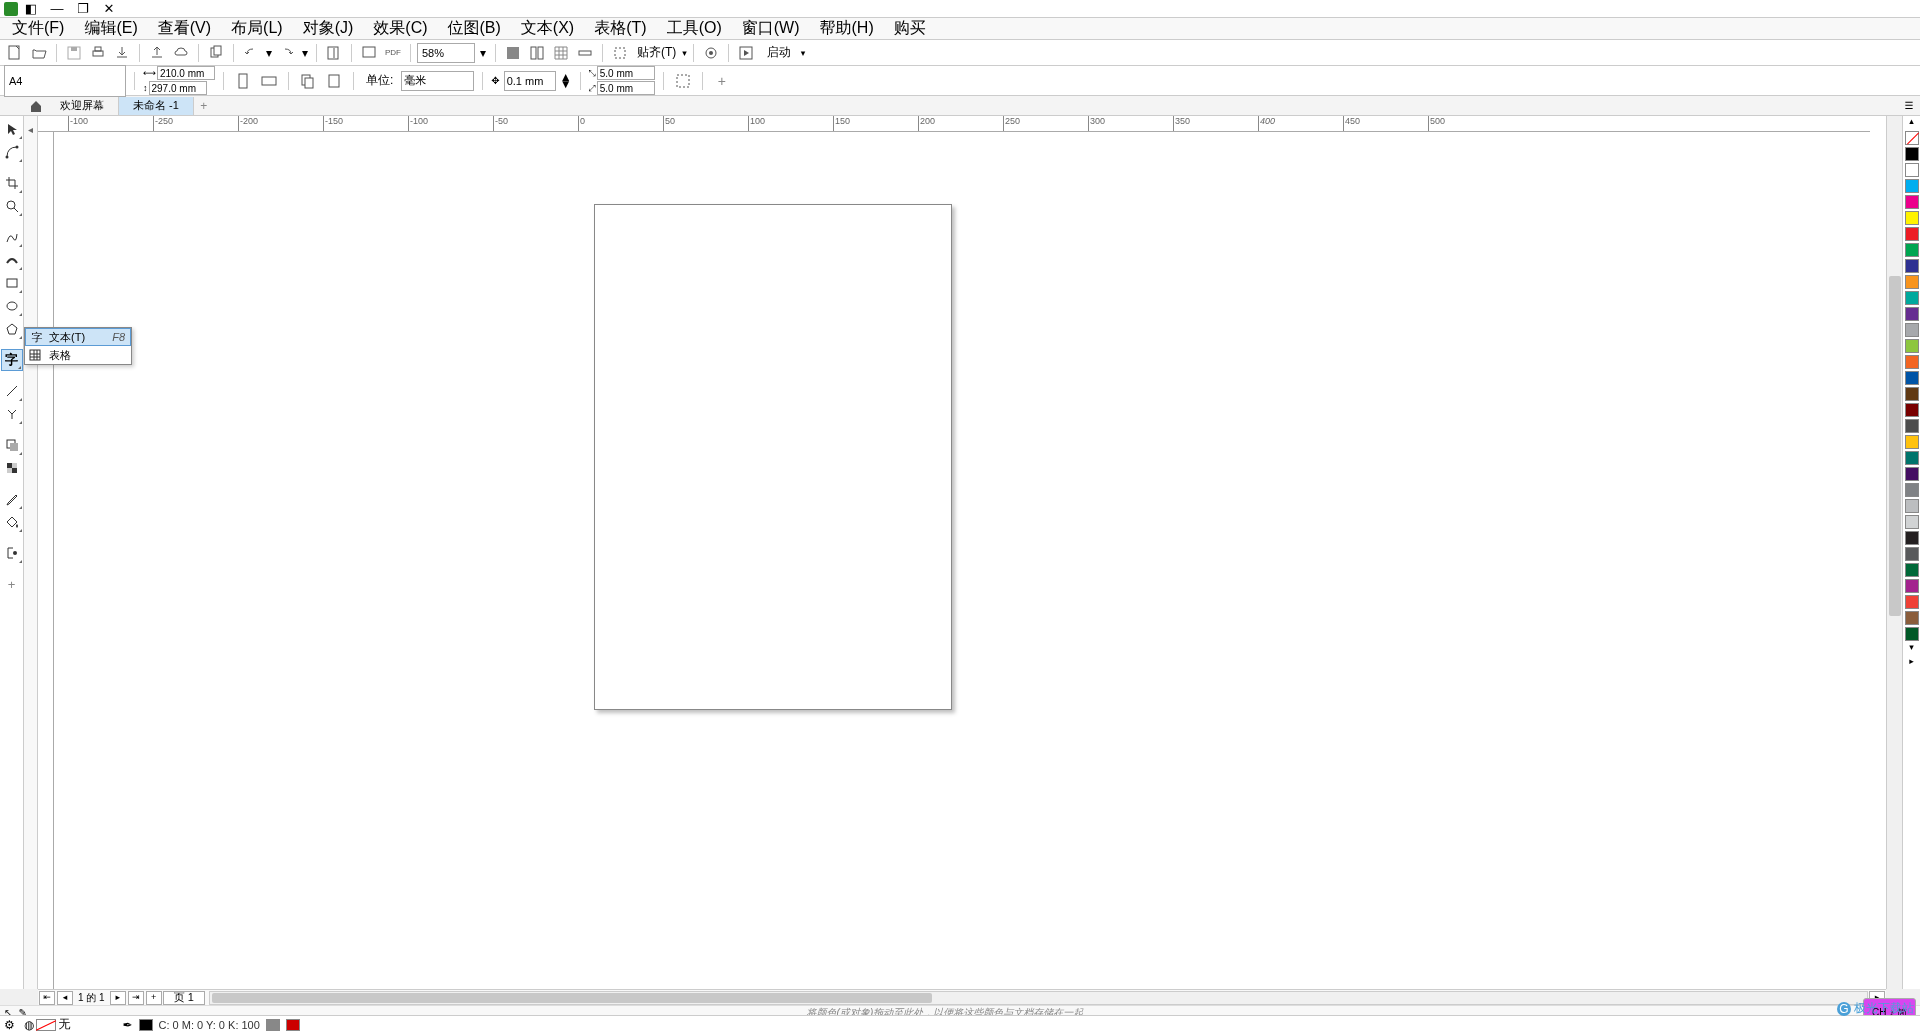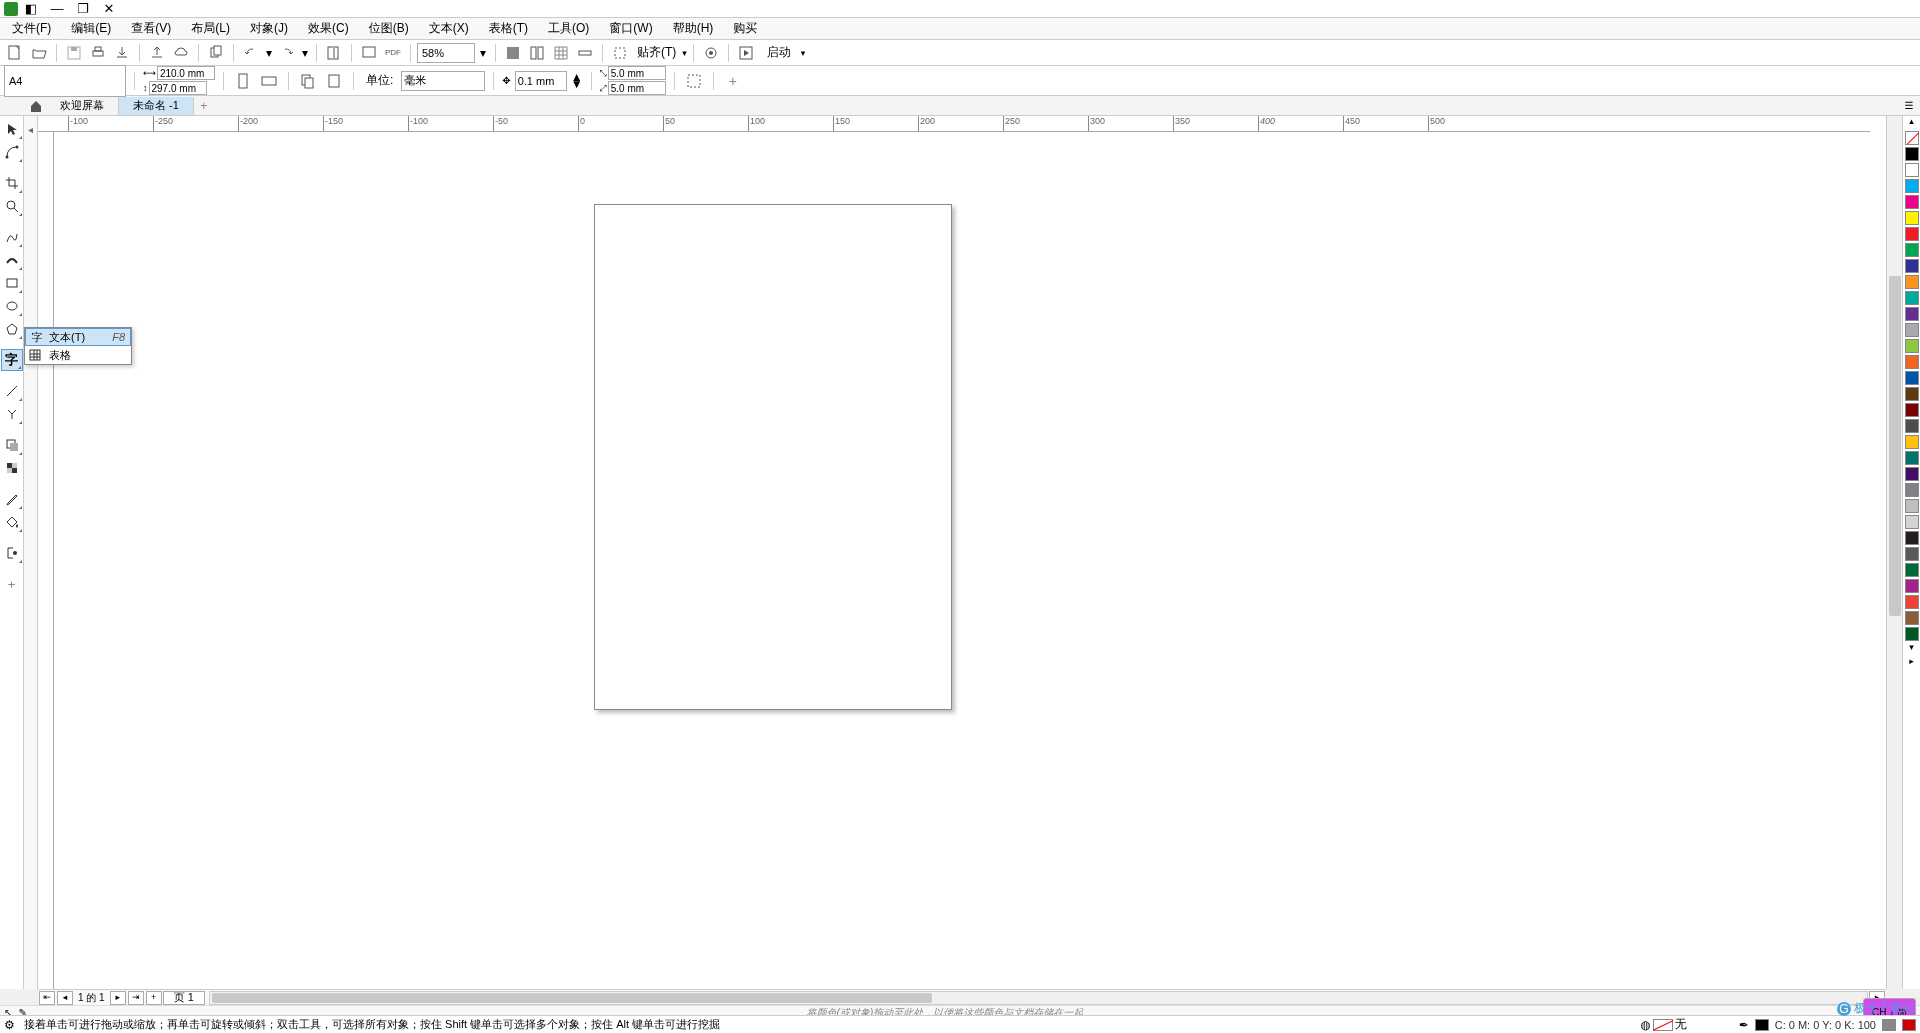--- a/index.html
+++ b/index.html
@@ -7,36 +7,36 @@
 
 
 .titlebar { height: 18px; background: #fff; display: flex; align-items: center; padding: 0 4px; border-bottom: 1px solid #ccc; }
 .titlebar .logo { width: 14px; height: 14px; background: #2a8c2a; border-radius: 2px; margin-right: 4px; }
 .titlebar .title { flex: 1; font-size: 11px; color: #333; }
 .titlebar .winbtns { display: flex; gap: 8px; }
 .titlebar .winbtns span { width: 18px; text-align: center; cursor: pointer; font-size: 13px; }
 
 
 .menubar { height: 22px; background: #f8f8f8; display: flex; align-items: center; padding: 0 2px; border-bottom: 1px solid #ccc; }
-.menubar .menuitem { padding: 2px 10px; font-size: 12px; cursor: pointer; }
+.menubar .menuitem { padding: 2px 10px; font-size: 16px; cursor: pointer; }
 
 
 .toolbar1 { height: 26px; background: #fff; display: flex; align-items: center; padding: 0 4px; border-bottom: 1px solid #ccc; gap: 2px; }
 .tbtn { width: 22px; height: 22px; display: flex; align-items: center; justify-content: center; cursor: pointer; border-radius: 2px; }
 .tsep { width: 1px; height: 18px; background: #ccc; margin: 0 4px; }
 .zoom-combo { width: 58px; height: 20px; border: 1px solid #aaa; padding: 0 4px; font-size: 11px; }
 .snap-label { font-size: 12px; padding: 0 4px; }
 .launch-btn { padding: 2px 8px; font-size: 12px; }
 
 
 .toolbar2 { height: 30px; background: #fff; display: flex; align-items: center; padding: 0 4px; border-bottom: 1px solid #ccc; gap: 4px; }
 .papersize { width: 122px; height: 32px; border: 1px solid #aaa; padding: 0 4px; font-size: 11px; background: #fff; }
 .dim-input { width: 58px; height: 14px; border: 1px solid #aaa; font-size: 10px; padding: 0 2px; }
 .unit-label { font-size: 12px; padding: 0 4px; }
-.unit-combo { width: 84px; height: 20px; border: 1px solid #aaa; font-size: 11px; padding: 0 2px; }
+.unit-combo { width: 73px; height: 20px; border: 1px solid #aaa; font-size: 11px; padding: 0 2px; }
 .nudge-input { width: 52px; height: 20px; border: 1px solid #aaa; font-size: 11px; padding: 0 2px; }
 
 
 .tabs-row { height: 20px; background: #f4f4f4; display: flex; align-items: center; border-bottom: 1px solid #ccc; padding-left: 2px; }
 .home-icon { width: 20px; height: 18px; display: flex; align-items: center; justify-content: center; }
 .doc-tab { padding: 2px 14px; font-size: 11px; border-right: 1px solid #ccc; height: 18px; display: flex; align-items: center; cursor: pointer; }
 .doc-tab.active { background: #cde4f7; }
 .tab-add { width: 20px; text-align: center; cursor: pointer; color: #888; }
 
 
@@ -577,21 +577,20 @@
 <div class="watermark">
   <svg width="16" height="16">
       <circle cx="8" cy="8" r="7" fill="#4aa0d8"></circle>
       <text x="8" y="12" text-anchor="middle" fill="#fff" font-size="10">G</text>
     </svg>
   <span>极光下载站</span>
 </div>
 
 <div class="statusbar">
   <span class="gear">⚙</span>
-  <span class="status-text">接着单击可进行拖动或缩放；再单击可旋转或倾斜；双击工具，可选择所有对象；按住 Shift 键单击可选择多个对象；按住 Alt 键单击可进行挖掘</span>
   <div class="fill-ind">
     <span>◍</span>
     <div class="fill-sw"></div>
     <span>无</span>
   </div>
   <div style="width:40px"></div>
   <span>✒</span>
   <div class="sb-sw" style="background:#000"></div>
   <span class="coord-text">C:  0 M:  0 Y:  0 K: 100</span>
   <div class="sb-sw" style="background:#888"></div>

